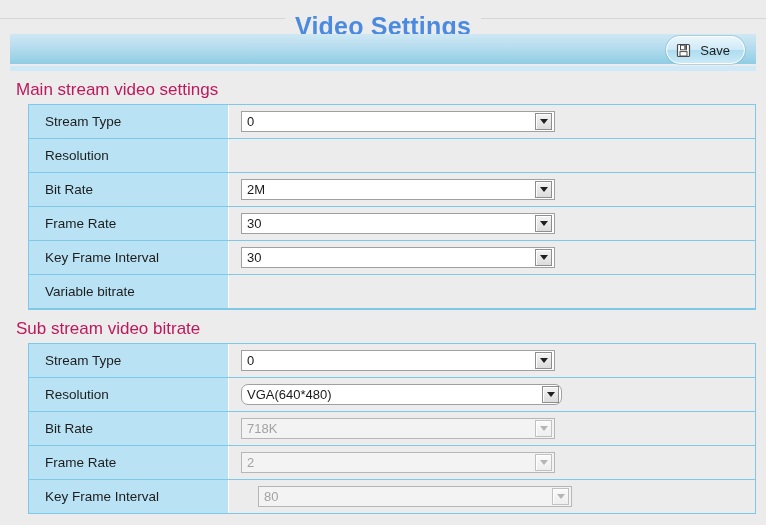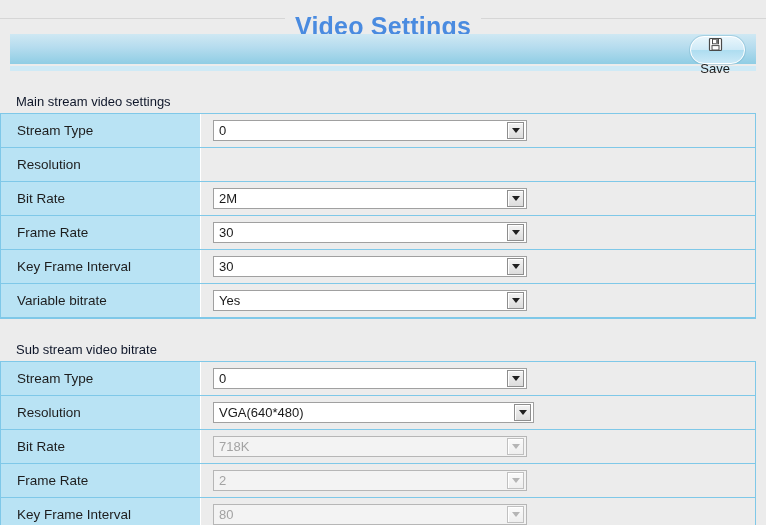--- a/index.html
+++ b/index.html
@@ -69,51 +69,50 @@
     border-radius: 14px;
     border: 1px solid #ffffff;
     background: linear-gradient(to bottom, #e9f6fc 0%, #cfeaf7 48%, #aeddf0 52%, #cbe9f7 100%);
     box-shadow: 0 0 0 1px rgba(120,180,205,0.45);
     display: flex;
     align-items: center;
     padding: 0 14px 0 9px;
     gap: 9px;
     cursor: pointer;
     user-select: none;
-    flex-direction: column;
   }
   .pill .lbl {
     font-size: 13px;
     color: #1d1d1d;
     font-family: "Liberation Sans", sans-serif;
   }
   .icon-svg { display: block; }
 
   
   .section-caption {
-    margin: 23px 0 4px 16px;
-    font-size: 13px;
-    color: #0f172a;
+    margin: 9px 0 4px 16px;
+    font-size: 17px;
+    color: #be185d;
   }
 
   
   .table {
-    margin: 0 10px 0 0;
+    margin: 0 10px 0 28px;
     border: 1px solid #7fc8e8;
     border-bottom: none;
     background: #ececec;
   }
   .table.closed { border-bottom: 1px solid #7fc8e8; }
   .row {
     display: flex;
     align-items: stretch;
     border-bottom: 1px solid #7fc8e8;
     height: 33px;
   }
-  .row:last-child { border-bottom: 1px solid #7fc8e8; }
+  .row:last-child { border-bottom: 1px solid #7fc8e8; gap: 17px; }
   .cell-label {
     width: 200px;
     min-width: 200px;
     background: #b9e3f4;
     display: flex;
     align-items: center;
     padding-left: 16px;
     box-sizing: border-box;
     font-size: 13.5px;
     color: #1d1d1d;
@@ -172,21 +171,21 @@
   }
   .select.disabled .sel-text { color: #a3a3a3; }
   .select.disabled .arrow-btn {
     background: linear-gradient(to bottom, #fafafa, #eeeeee);
     border-color: #c0c0c0;
   }
   .select.disabled .arrow-btn i { border-top-color: #b5b5b5; }
 
   .w-main { width: 314px; }
   .w-sub  { width: 314px; }
-  .w-sub-wide { width: 321px; }
+  .w-sub-wide { width: 321px; border-radius: 7px; }
 </style>
 </head>
 <body>
 
 <div class="title-wrap">
   <div class="title-rule"></div>
   <div class="page-title">
     <span>Video Settings</span>
   </div>
 </div>
@@ -262,28 +261,20 @@
         <span class="sel-text">30</span>
         <span class="arrow-btn">
             <i></i>
           </span>
       </div>
     </div>
   </div>
 
   <div class="row">
     <div class="cell-label">Variable bitrate</div>
-    <div class="cell-value">
-      <div class="select w-main">
-        <span class="sel-text">Yes</span>
-        <span class="arrow-btn">
-            <i></i>
-          </span>
-      </div>
-    </div>
   </div>
 
 </div>
 
 <div class="section-caption">Sub stream video bitrate</div>
 
 <div class="table">
 
   <div class="row">
     <div class="cell-label">Stream Type</div>

